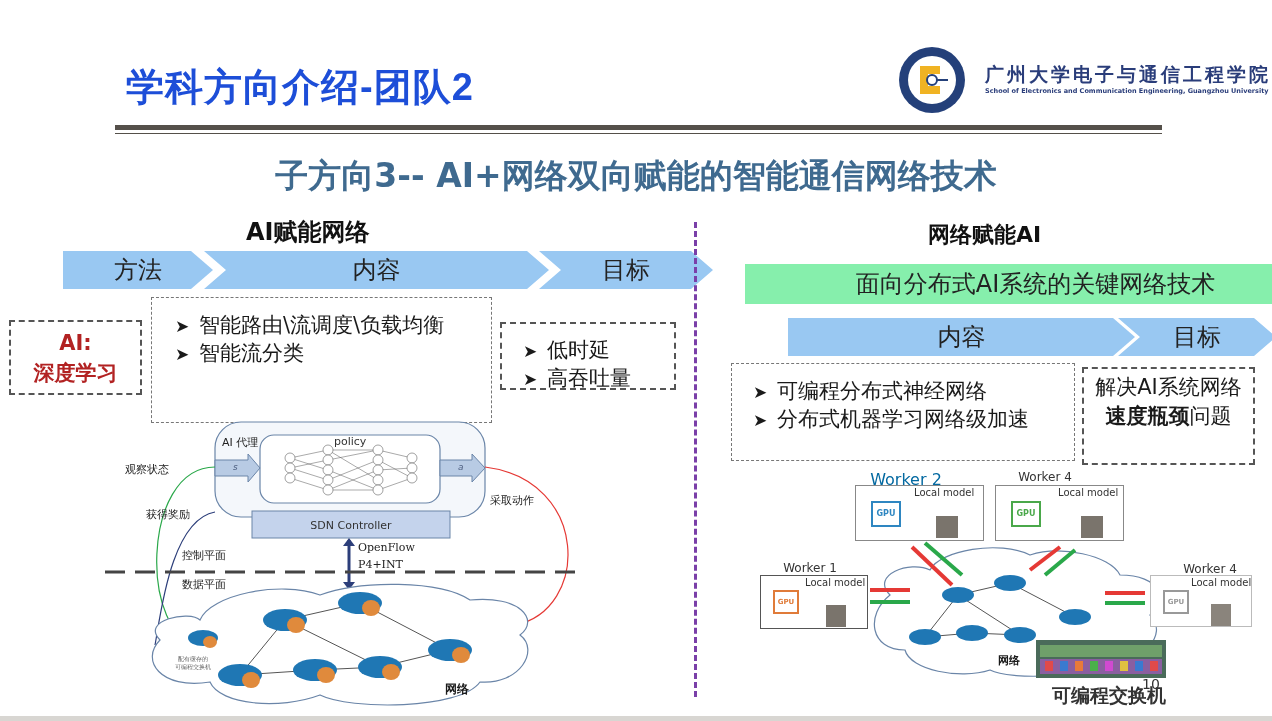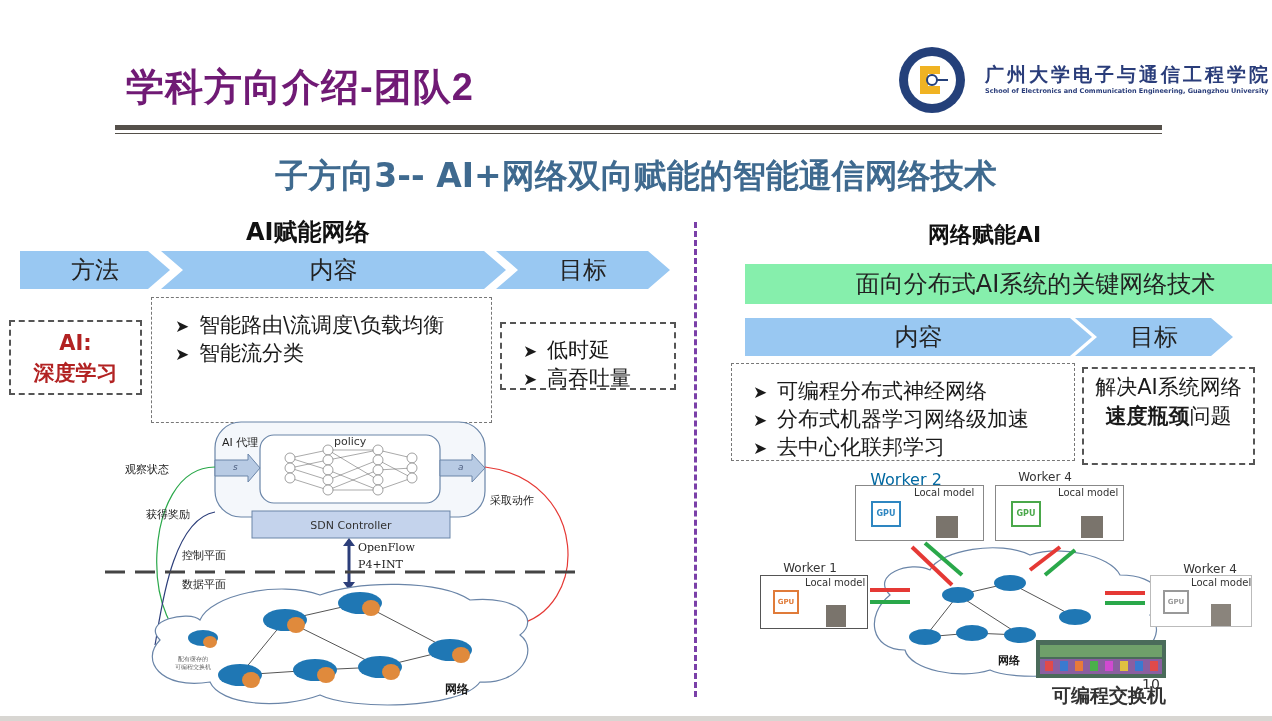--- a/index.html
+++ b/index.html
@@ -1,26 +1,26 @@
 <!DOCTYPE html>
 <html><head>
 <meta charset="utf-8">
 <style>
   html,body{margin:0;padding:0;background:#fff;}
   body{width:1272px;height:721px;position:relative;overflow:hidden;font-family:"DejaVu Sans","Liberation Sans",sans-serif;color:#1a1a1a;}
   .abs{position:absolute;}
-  .page-title{left:126px;top:62px;font-size:38px;font-weight:bold;color:#701a75;letter-spacing:1px;font-family:"Liberation Sans","DejaVu Sans",sans-serif;}
+  .page-title{left:126px;top:62px;font-size:38px;font-weight:bold;color:#1d4ed8;letter-spacing:1px;font-family:"Liberation Sans","DejaVu Sans",sans-serif;}
   .rule-thick{left:115px;top:125px;width:1047px;height:5px;background:#55504a;}
   .rule-thin{left:115px;top:133px;width:1047px;height:1px;background:#55504a;}
   .subtitle{left:0;width:1272px;top:154px;text-align:center;font-size:33px;font-weight:bold;color:#3f6a8f;}
   .logo{left:898px;top:46px;width:68px;height:68px;}
   .logo-cn{left:985px;top:62px;font-size:19px;font-weight:bold;color:#2a3d7a;letter-spacing:3px;font-family:"DejaVu Serif",serif;}
   .logo-en{left:985px;top:87px;font-size:6.5px;font-weight:bold;color:#2a3d7a;}
   .section-title{font-size:24px;font-weight:bold;color:#111;}
-  .chev{background:#99c8f2;position:absolute;display:flex;align-items:center;justify-content:center;font-size:24px;color:#222;}
+  .chev{background:#99c8f2;position:absolute;display:flex;align-items:center;justify-content:center;font-size:24px;color:#222;margin-left:43px;}
   .chev.first{clip-path:polygon(0 0,calc(100% - 22px) 0,100% 50%,calc(100% - 22px) 100%,0 100%);}
   .chev.mid{clip-path:polygon(0 0,calc(100% - 22px) 0,100% 50%,calc(100% - 22px) 100%,0 100%,22px 50%);}
   .dashbox{position:absolute;border:2px dashed #555;box-sizing:border-box;}
   .dashbox.light{border:1.5px dashed #777;}
   .bullets{list-style:none;margin:9px;padding:0;}
   .bullets li{font-size:21px;line-height:27px;white-space:nowrap;}
   .bullets li .arrow{display:inline-block;width:34px;font-size:17px;text-align:center;}
   .ai-box-text{color:#b22222;font-weight:bold;font-size:21px;text-align:center;line-height:30px;}
   .vdivider{left:694px;top:222px;width:0;height:475px;border-left:3px dashed #7a3fa8;}
   .banner{left:745px;top:264px;width:581px;height:40px;background:#86efac;display:flex;align-items:center;justify-content:center;font-size:24px;color:#222;}
@@ -206,21 +206,20 @@
     <span>内容</span>
   </div>
 <div class="chev mid" style="left:1075px;top:318px;width:158px;height:38px;">
     <span>目标</span>
   </div>
 
 <div class="dashbox light" style="left:731px;top:363px;width:344px;height:98px;padding:5px 0 16px 2px;">
   <ul class="bullets">
     <li><span class="arrow">➤</span><span>可编程分布式神经网络</span></li>
     <li><span class="arrow">➤</span><span>分布式机器学习网络级加速</span></li>
-    <li><span class="arrow">➤</span><span>去中心化联邦学习</span></li>
   </ul>
 </div>
 
 <div class="dashbox" style="left:1082px;top:367px;width:173px;height:98px;padding:4px 6px 0 6px;">
   <div class="goal-text">
     <span>解决AI系统网络</span><b>速度瓶颈</b><span>问题</span>
   </div>
 </div>
 
 <svg class="abs" style="left:740px;top:465px;" width="532" height="250">

